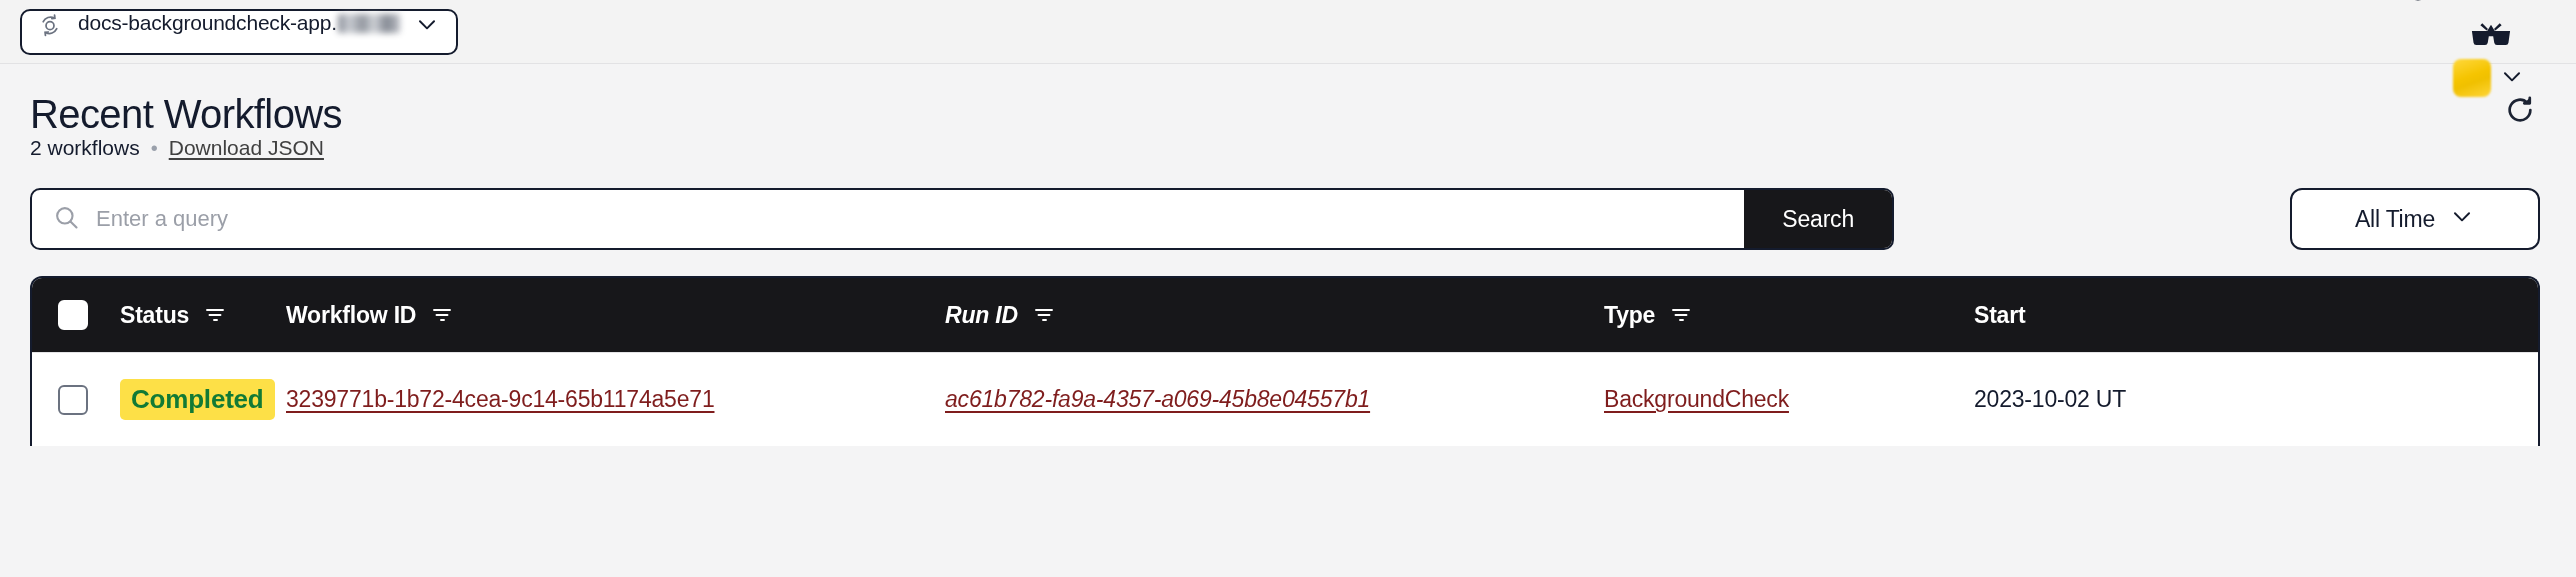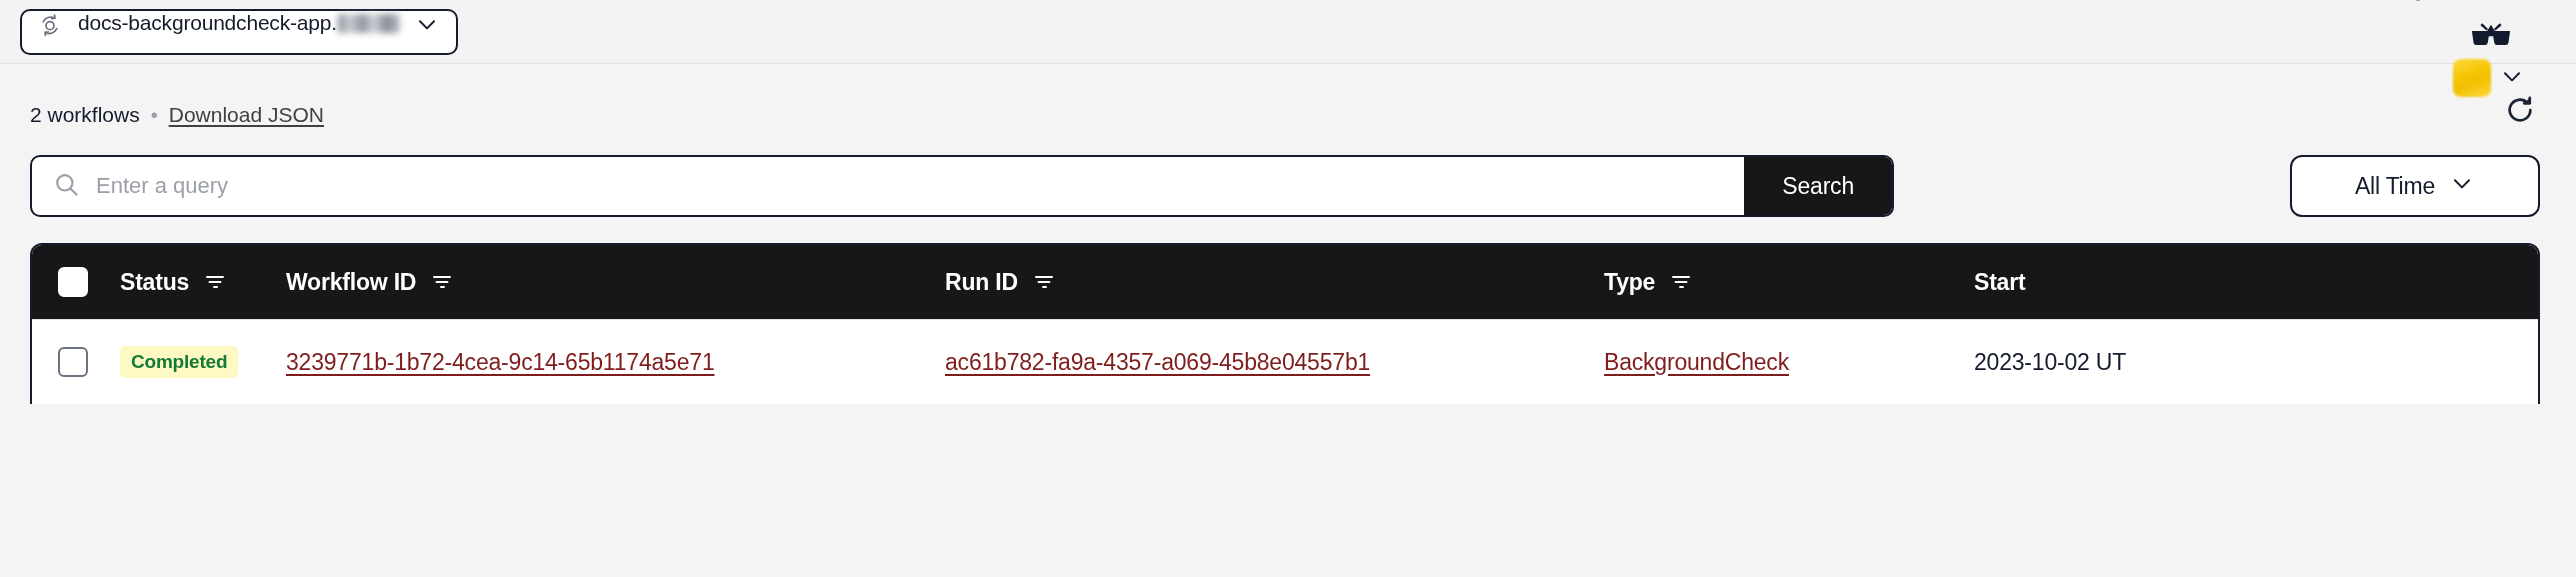--- a/index.html
+++ b/index.html
@@ -82,21 +82,20 @@
   .page { padding: 28px 36px 0 30px; position: relative; }
 
   .page-title {
     font-size: 40px;
     font-weight: 400;
     letter-spacing: -0.6px;
     line-height: 1.1;
     color: #141b2d;
   }
   .subline {
-    margin-top: 11px;
     font-size: 21px;
     color: #141b2d;
     display: flex; align-items: center; gap: 11px;
   }
   .dot-sep { color: #9aa0ab; font-size: 20px; line-height: 1; }
   .dl-link {
     color: #404040;
     text-decoration: underline;
     text-underline-offset: 3px;
   }
@@ -177,21 +176,21 @@
     font-size: 23px;
     font-weight: 700;
     text-align: left;
     padding: 22px 0;
     letter-spacing: -0.2px;
   }
   .th-inner { display: flex; align-items: center; gap: 14px; }
   .col-check { width: 88px; padding-left: 26px !important; }
   .col-status { width: 166px; margin-left: 28px; }
   .col-wfid   { width: 659px; }
-  .col-runid  { width: 659px; }
+  .col-runid  { width: 659px; font-style: italic; }
   .col-type   { width: 370px; }
   .col-start  { width: auto; }
 
   tbody td {
     font-size: 23px;
     padding: 26px 0;
     vertical-align: middle;
     letter-spacing: -0.2px;
     color: #141b2d;
   }
@@ -201,23 +200,23 @@
     width: 30px; height: 30px;
     border: 2px solid #6b7280;
     border-radius: 6px;
     background: #fff;
     display: block;
   }
   thead .checkbox { border-color: #ffffff; }
 
   .badge {
     display: inline-block;
-    background: #fef9c3;
+    background: #fde047;
     color: #127a35;
-    font-size: 19px;
+    font-size: 26px;
     font-weight: 700;
     padding: 5px 11px;
     border-radius: 5px;
     letter-spacing: -0.2px;
   }
   .cell-link {
     color: #7f1d1d;
     text-decoration: underline;
     text-underline-offset: 4px;
     white-space: nowrap;
@@ -282,20 +281,21 @@
           <path d="M5.5 9.5L12 16l6.5-6.5"></path>
         </svg>
       </span>
     </div>
 
   </div>
 </div>
 
 <div class="page">
 
+  <h1 class="page-title">Recent Workflows</h1>
 
   <div class="subline">
     <span>2 workflows</span>
     <span class="dot-sep">•</span>
     <a class="dl-link" href="#">Download JSON</a>
   </div>
 
   <div class="refresh-btn">
     <span>
       <svg viewBox="0 0 24 24" width="34" height="34" fill="none" stroke="#1c2333" stroke-width="1.9" stroke-linecap="round">

